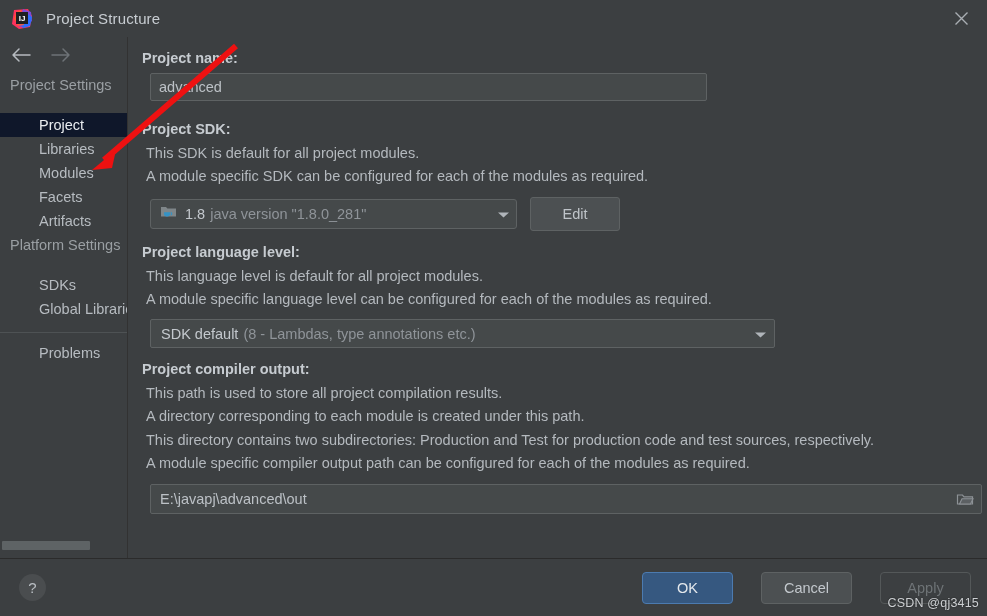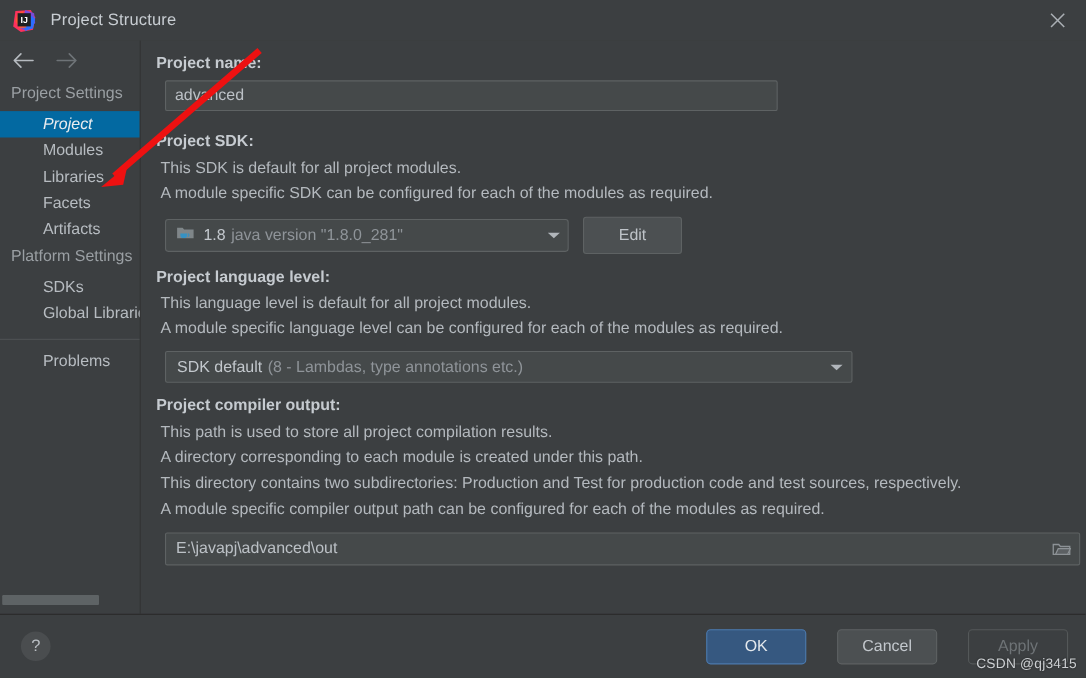--- a/index.html
+++ b/index.html
@@ -72,34 +72,33 @@
     display: flex;
     align-items: center;
     padding-left: 10px;
     gap: 18px;
   }
   .nav-arrow { width: 22px; height: 16px; display:block; }
 
   .side-group {
     font-size: 14.5px;
     color: #9a9fa3;
-    padding: 4px 0 8px 10px;
+    padding: 4px 0 20px 10px;
     white-space: nowrap;
   }
   .side-item {
     font-size: 14.5px;
     color: #b7bcc1;
     padding: 4px 0 4px 39px;
     white-space: nowrap;
     cursor: default;
   }
   .side-item.selected {
-    background: #0369a1;
+    background: #0f172a;
     color: #e9ecef;
-    font-style: italic;
   }
   .side-sep {
     height: 1px;
     background: #4e5254;
     margin: 11px 0 8px 0;
   }
   #side-scroll-track {
     position: absolute;
     left: 0; bottom: 8px;
     width: 127px; height: 9px;
@@ -318,22 +317,22 @@
         </span>
         <span class="nav-arrow">
           <svg width="22" height="16" viewBox="0 0 22 16">
             <path d="M2 8 H19 M13 2 L19 8 L13 14" stroke="#6e7377" stroke-width="1.5" fill="none" stroke-linecap="round" stroke-linejoin="round"></path>
           </svg>
         </span>
       </div>
 
       <div class="side-group">Project Settings</div>
       <div class="side-item selected">Project</div>
+      <div class="side-item">Libraries</div>
       <div class="side-item">Modules</div>
-      <div class="side-item">Libraries</div>
       <div class="side-item">Facets</div>
       <div class="side-item">Artifacts</div>
 
       <div class="side-group">Platform Settings</div>
       <div class="side-item">SDKs</div>
       <div class="side-item">Global Libraries</div>
 
       <div class="side-sep"></div>
       <div class="side-item">Problems</div>
 

